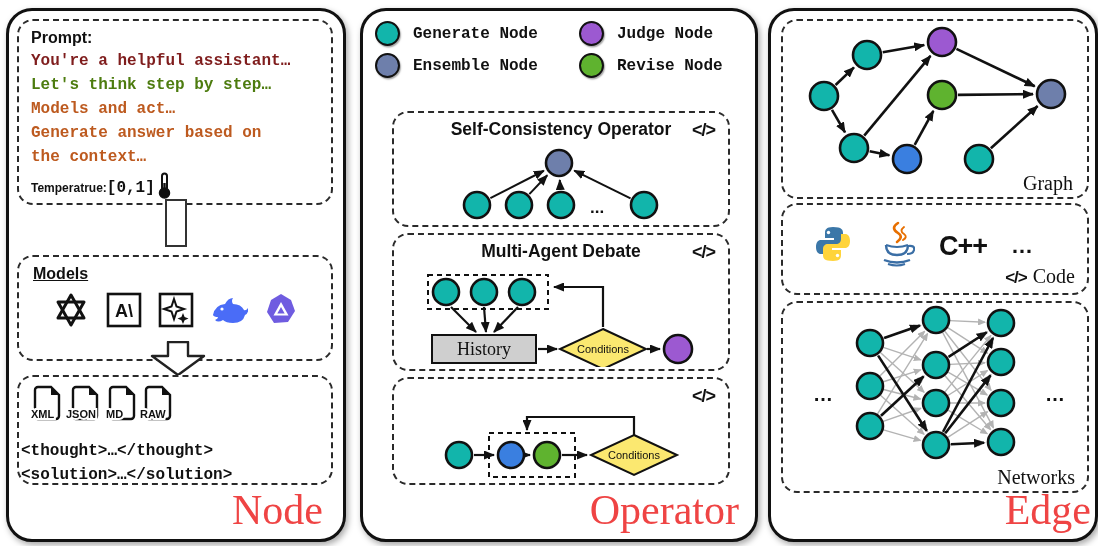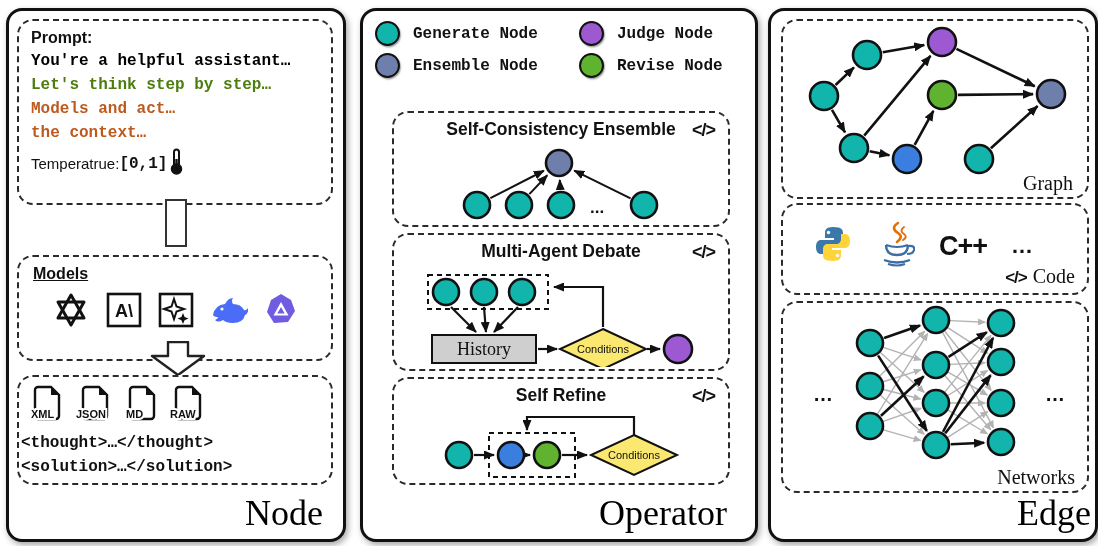--- a/index.html
+++ b/index.html
@@ -1,33 +1,33 @@
 <!DOCTYPE html>
 <html><head>
 <meta charset="utf-8">
 <style>
   html,body{margin:0;padding:0;}
   body{width:1098px;height:546px;position:relative;background:#fff;
        font-family:"Liberation Sans",sans-serif;color:#111;overflow:hidden;}
-  .panel{position:absolute;background:#fff;border:3px solid #111;border-radius:16px;
+  .panel{position:absolute;background:#fff;border:3px solid #111;border-radius:26px;
          box-shadow:2px 3px 6px rgba(0,0,0,.35);}
   .dashed{position:absolute;border:2px dashed #2a2a2a;border-radius:16px;background:#fff;}
-  .panel-label{position:absolute;font-family:"Liberation Serif",serif;font-size:36px;
-               font-weight:400;color:#000000;line-height:1;}
+  .panel-label{position:absolute;font-family:"Liberation Serif",serif;font-size:42px;
+               font-weight:400;color:#ef4444;line-height:1;}
   .caption{position:absolute;font-family:"Liberation Serif",serif;font-size:20px;color:#111;}
   
   .prompt-title{font-size:16px;font-weight:bold;margin:8px 0 2px 12px;}
   .prompt-line{font-family:"Liberation Mono",monospace;font-weight:bold;font-size:16px;
                line-height:24px;margin-left:12px;white-space:nowrap;}
   .temp-row{display:flex;align-items:center;margin:3px 0 0 12px;}
-  .temp-label{font-size:15px;font-weight:normal;}
+  .temp-label{font-size:12px;font-weight:bold;}
   .temp-value{font-family:"Liberation Mono",monospace;font-weight:bold;font-size:16px;}
   .models-title{font-size:16px;font-weight:bold;margin:8px 0 0 14px;}
   .model-row{display:flex;align-items:center;justify-content:center;gap:16px;margin-top:8px;}
-  .fmt-row{display:flex;gap:10px;margin:8px 0 4px 10px;}
+  .fmt-row{display:flex;margin:8px 0 12px 10px;}
   .out-line{font-family:"Liberation Mono",monospace;font-weight:bold;font-size:16px;
             line-height:24px;margin-left:2px;white-space:nowrap;}
   
   .legend-item{position:absolute;display:flex;align-items:center;gap:13px;}
   .dot{width:21px;height:21px;border-radius:50%;border:2.5px solid #111;flex:0 0 auto;
        box-shadow:1px 1.5px 1.5px rgba(0,0,0,.35);}
   .legend-label{font-family:"Liberation Mono",monospace;font-weight:bold;font-size:16px;white-space:nowrap;}
   .op-box .op-title{display:block;text-align:center;font-weight:bold;font-size:17.5px;padding-top:6px;}
   .code-glyph{position:absolute;right:13px;top:7px;font-weight:900;font-size:18px;letter-spacing:-1px;}
   .op-svg{position:absolute;left:0;top:28px;}
@@ -39,23 +39,24 @@
   .code-caption .glyph{font-weight:900;font-size:17px;letter-spacing:-1px;}
   .code-caption .word{font-family:"Liberation Serif",serif;font-size:20px;}
   svg text{user-select:none;}
 </style>
 </head>
 <body>
 
 <div class="panel" style="left:6px;top:8px;width:334px;height:528px;">
   <div class="dashed" style="left:8px;top:8px;width:312px;height:182px;">
     <div class="prompt-title">Prompt:</div>
-    <div class="prompt-line" style="color:#000000;">You're a helpful assistant…</div>
+    <div class="prompt-line" style="color:#7f1d1d;">You're a helpful assistant…</div>
     <div class="prompt-line" style="color:#4d7c0f;">Let's think step by step…</div>
     <div class="prompt-line" style="color:#bd5a1f;">Models and act…</div>
+    <div class="prompt-line" style="color:#bd5a1f;">Generate answer based on</div>
     <div class="prompt-line" style="color:#bd5a1f;">the context…</div>
     <div class="temp-row">
       <span class="temp-label">Temperatrue:</span>
       <span class="temp-value">[0,1]</span>
       <span style="margin-left:2px;">
         <svg width="15" height="27" viewBox="0 0 15 27">
           <rect x="5" y="1.5" width="5" height="17" rx="2.5" fill="#fff" stroke="#111" stroke-width="2"></rect>
           <circle cx="7.5" cy="21" r="5" fill="#111" stroke="#111" stroke-width="1.5"></circle>
           <rect x="6.3" y="11" width="2.4" height="9" fill="#111"></rect>
         </svg>
@@ -162,21 +163,21 @@
   <div class="legend-item" style="left:12px;top:42px;">
     <span class="dot" style="background: rgb(110, 127, 171);"></span>
     <span class="legend-label">Ensemble Node</span>
   </div>
   <div class="legend-item" style="left:216px;top:42px;">
     <span class="dot" style="background: rgb(95, 179, 47);"></span>
     <span class="legend-label">Revise Node</span>
   </div>
 
   <div class="dashed op-box" style="left:29px;top:100px;width:334px;height:112px;">
-    <span class="op-title">Self-Consistency Ensemble</span>
+    <span class="op-title">Self-Consistency Operator</span>
     <span class="code-glyph">&lt;/&gt;</span>
     <svg class="op-svg" width="332" height="82" viewBox="0 0 332 82">
         <defs>
           <marker id="ab0" markerWidth="11" markerHeight="9" refX="10" refY="4.5" orient="auto" markerUnits="userSpaceOnUse">
             <path d="M0,0 L11,4.5 L0,9 z" fill="#111111"></path>
           </marker>
           <marker id="ag0" markerWidth="8" markerHeight="7" refX="7" refY="3.5" orient="auto" markerUnits="userSpaceOnUse">
             <path d="M0,0 L8,3.5 L0,7 z" fill="#b3b3b3"></path>
           </marker>
         </defs>
@@ -217,21 +218,20 @@
         <polygon points="209,66 252,86 209,106 166,86" fill="#fbe870" stroke="#111" stroke-width="2"></polygon>
         <text x="209" y="90" text-anchor="middle" font-size="11" font-family="Liberation Sans, sans-serif" fill="#111">Conditions</text>
         <circle cx="52" cy="29" r="13" fill="#12b5ab" stroke="#111" stroke-width="2.6"></circle>
         <circle cx="90" cy="29" r="13" fill="#12b5ab" stroke="#111" stroke-width="2.6"></circle>
         <circle cx="128" cy="29" r="13" fill="#12b5ab" stroke="#111" stroke-width="2.6"></circle>
         <circle cx="284" cy="86" r="14" fill="#9c59d1" stroke="#111" stroke-width="2.6"></circle>
       </svg>
   </div>
 
   <div class="dashed op-box" style="left:29px;top:366px;width:334px;height:104px;">
-    <span class="op-title">Self Refine</span>
     <span class="code-glyph">&lt;/&gt;</span>
     <svg class="op-svg" width="332" height="74" viewBox="0 0 332 74">
         <defs>
           <marker id="ab2" markerWidth="11" markerHeight="9" refX="10" refY="4.5" orient="auto" markerUnits="userSpaceOnUse">
             <path d="M0,0 L11,4.5 L0,9 z" fill="#111111"></path>
           </marker>
           <marker id="ag2" markerWidth="8" markerHeight="7" refX="7" refY="3.5" orient="auto" markerUnits="userSpaceOnUse">
             <path d="M0,0 L8,3.5 L0,7 z" fill="#b3b3b3"></path>
           </marker>
         </defs>
@@ -241,21 +241,21 @@
         <line x1="168" y1="48" x2="193" y2="48" stroke="#111111" stroke-width="2.2" marker-end="url(#ab2)"></line>
         <polyline points="240,28 240,10 133,10 133,23" fill="none" stroke="#111111" stroke-width="2.2" marker-end="url(#ab2)"></polyline>
         <polygon points="240,28 283,48 240,68 197,48" fill="#fbe870" stroke="#111" stroke-width="2"></polygon>
         <text x="240" y="52" text-anchor="middle" font-size="11" font-family="Liberation Sans, sans-serif" fill="#111">Conditions</text>
         <circle cx="65" cy="48" r="13" fill="#12b5ab" stroke="#111" stroke-width="2.6"></circle>
         <circle cx="117" cy="48" r="13" fill="#3a7fe0" stroke="#111" stroke-width="2.6"></circle>
         <circle cx="153" cy="48" r="13" fill="#5fb32f" stroke="#111" stroke-width="2.6"></circle>
       </svg>
   </div>
 
-  <div class="panel-label" style="right:28px;bottom:8px;">Operator</div>
+  <div class="panel-label" style="right:16px;bottom:8px;">Operator</div>
 </div>
 
 <div class="panel" style="left:768px;top:8px;width:324px;height:528px;">
 
   <div class="dashed" style="left:10px;top:8px;width:304px;height:176px;">
     <svg style="position:absolute;left:0;top:0;" width="304" height="176" viewBox="0 0 304 176">
         <defs>
           <marker id="ab3" markerWidth="11" markerHeight="9" refX="10" refY="4.5" orient="auto" markerUnits="userSpaceOnUse">
             <path d="M0,0 L11,4.5 L0,9 z" fill="#111111"></path>
           </marker>

